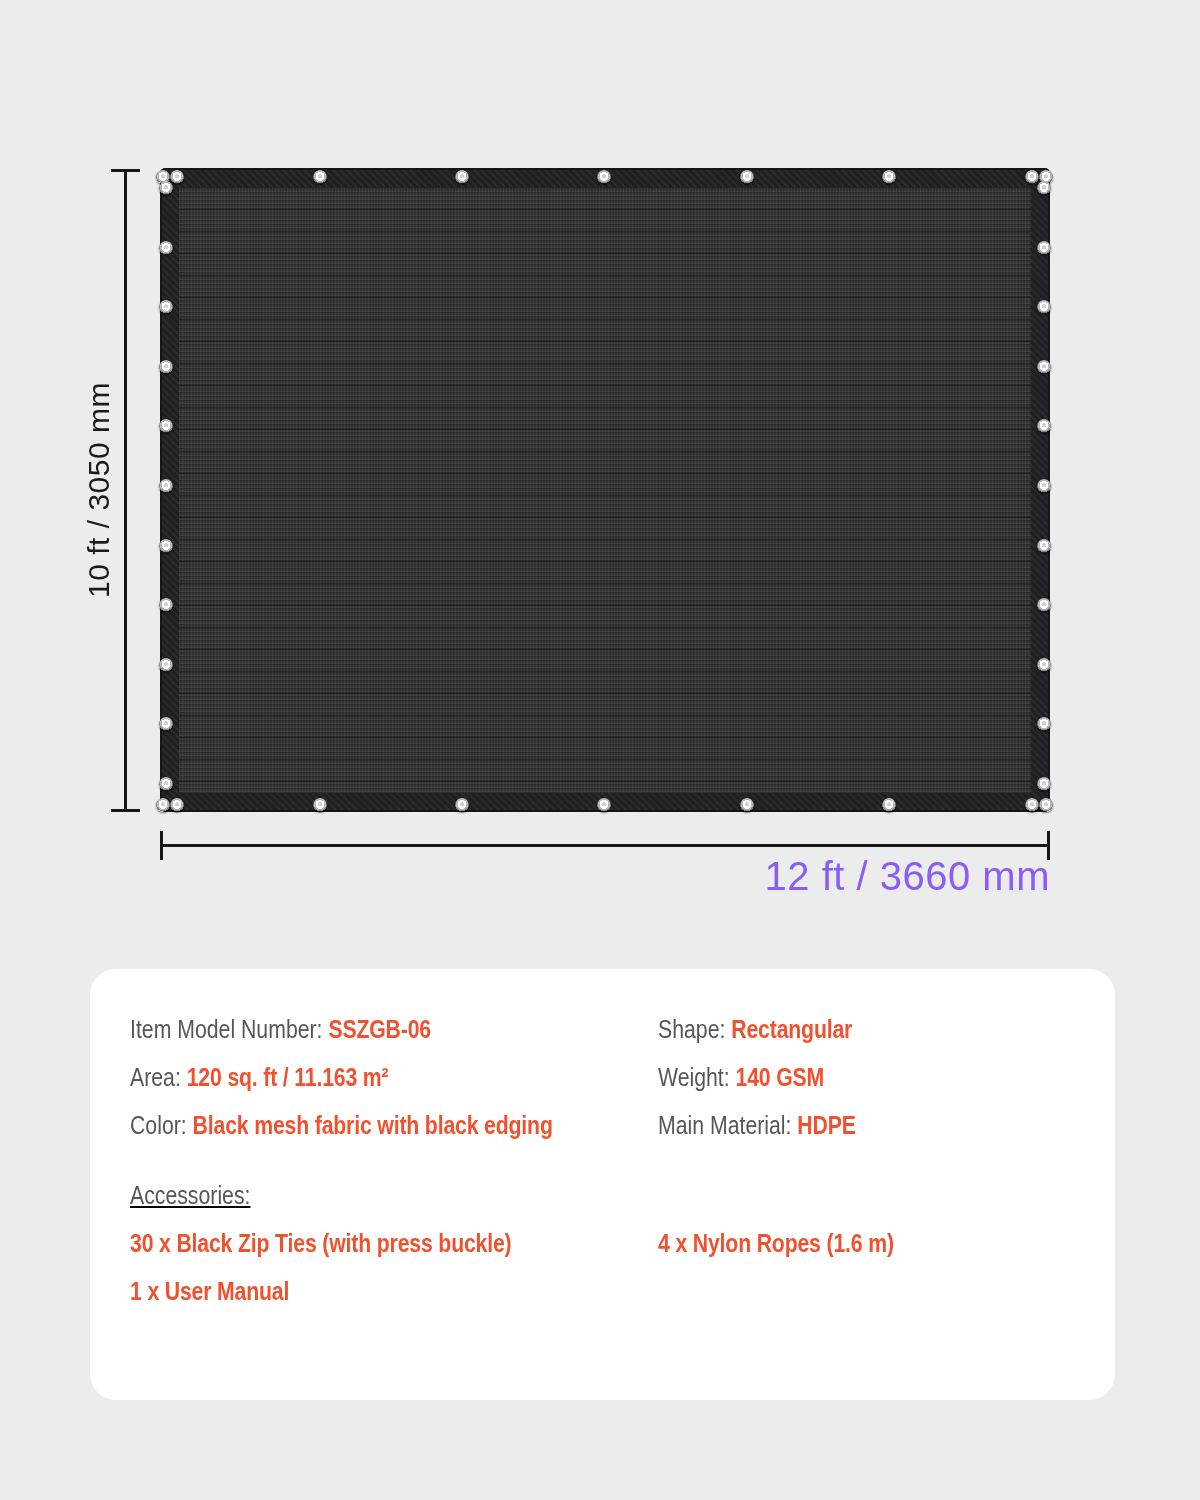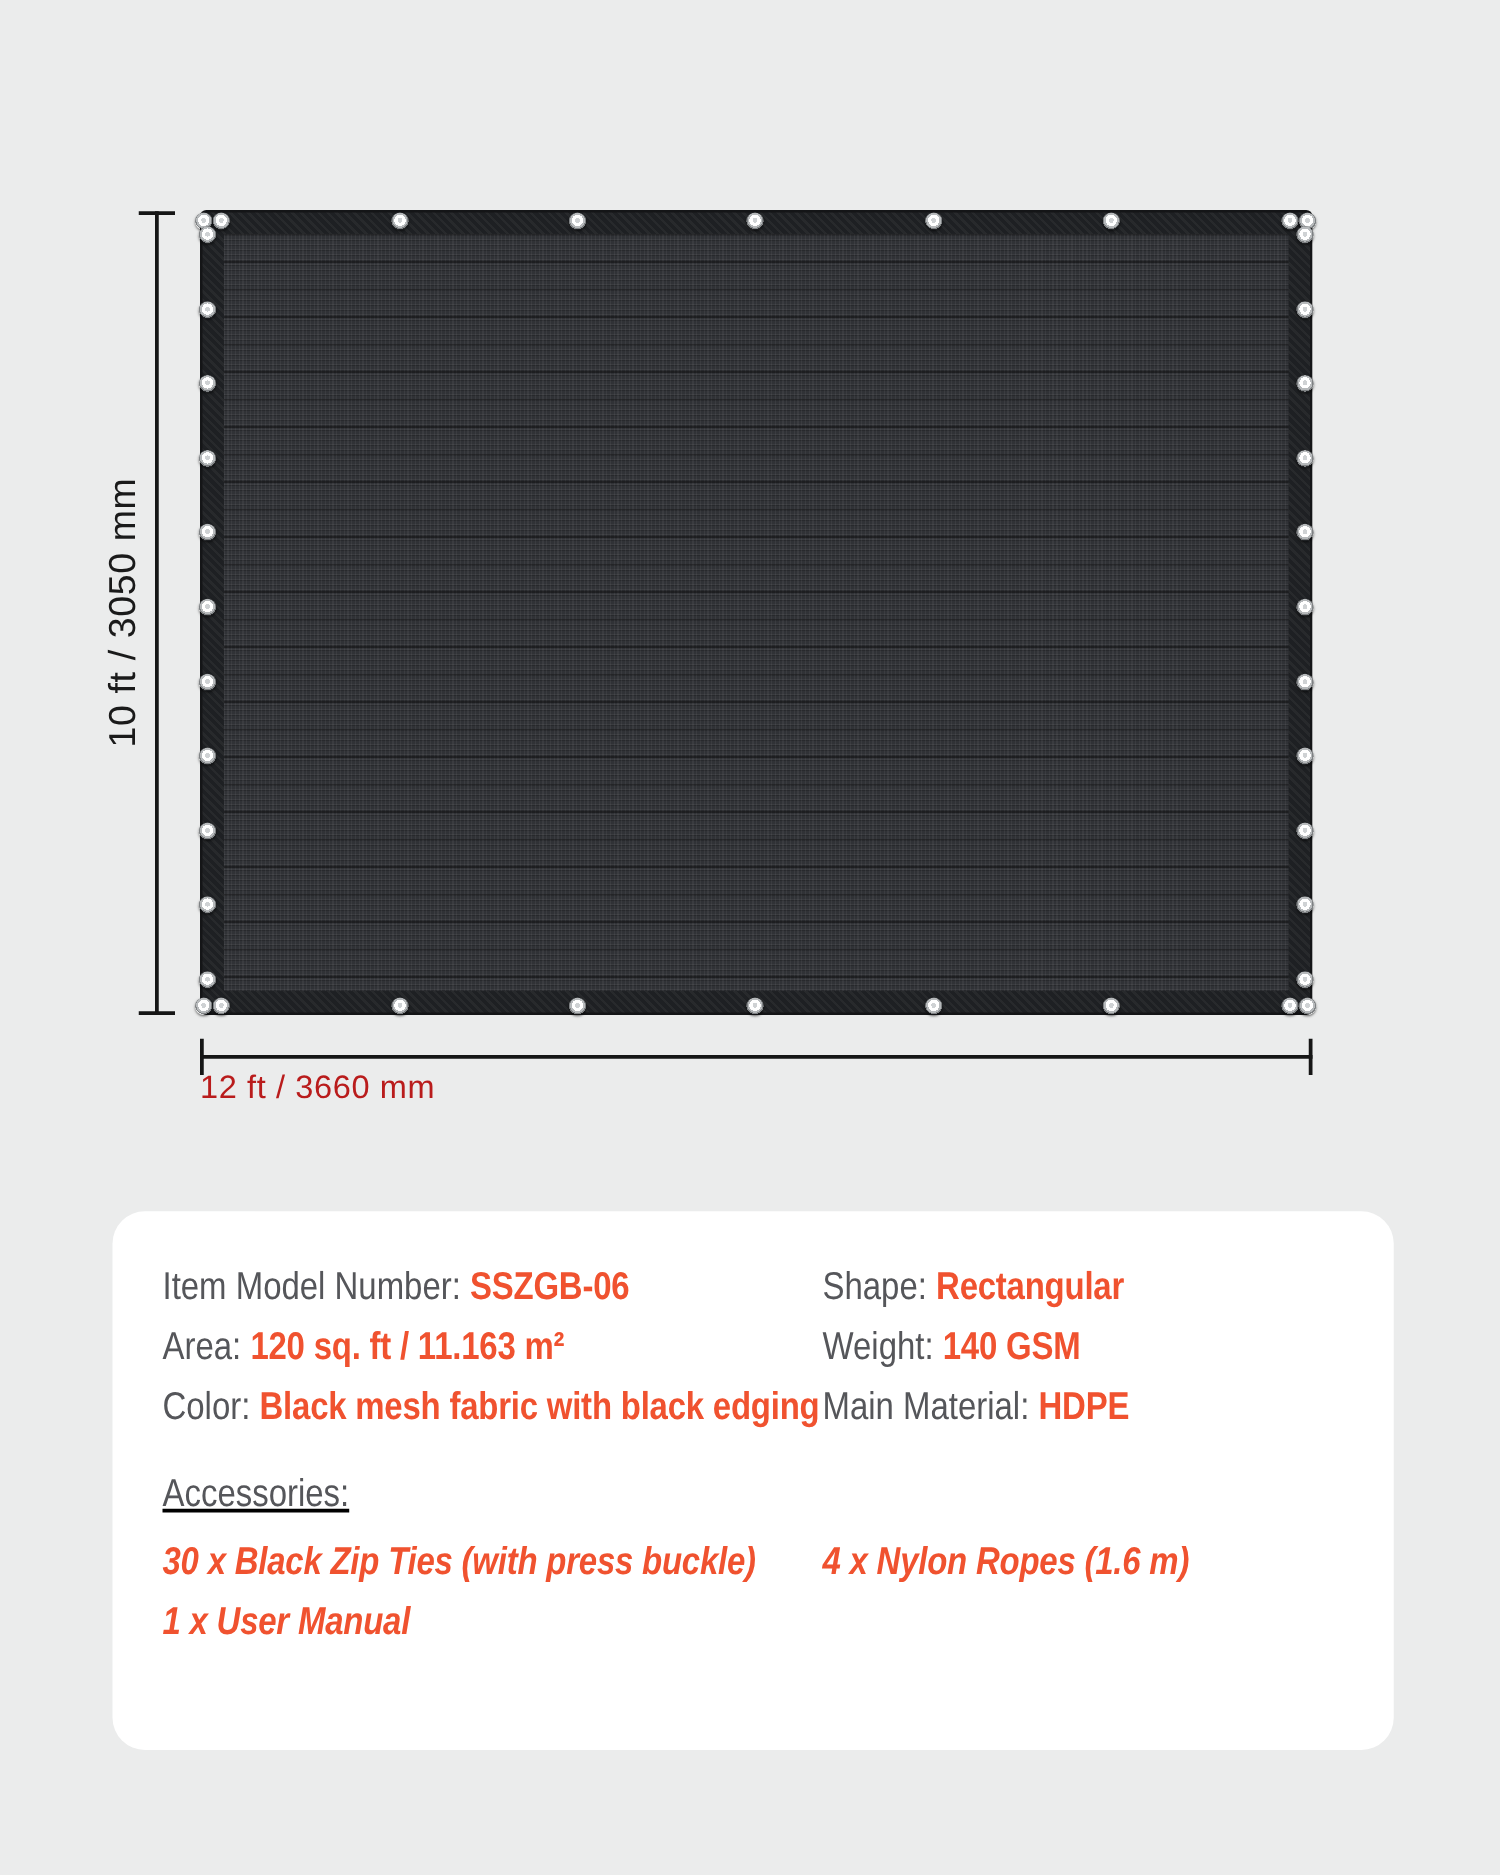--- a/index.html
+++ b/index.html
@@ -45,38 +45,38 @@
   .dim-h::before{left:0;}
   .dim-h::after{right:0;}
   .dim-v-label{
     position:absolute; left:78px; top:169px; width:42px; height:643px;
     display:flex; align-items:center; justify-content:center;
     writing-mode:vertical-rl; transform:rotate(180deg);
     font-size:30px; color:#1a1a1a; white-space:nowrap; letter-spacing:.5px;
   }
   .dim-h-label{
     position:absolute; left:160px; top:854px; width:890px;
-    text-align:left; font-size:26px; color:#b91c1c; letter-spacing:.5px;
+    text-align:right; font-size:40px; color:#8b5cf6; letter-spacing:.5px;
   }
 
   
   .card{
     position:absolute; left:90px; top:969px; width:1025px; height:431px;
     background:#ffffff; border-radius:26px; box-sizing:border-box;
     padding:36px 40px 0 40px;
-    font-size:31px;
+    font-size:25px;
   }
   .spec-grid{display:grid; grid-template-columns:528px 1fr;}
   .spec-row{height:48px; display:flex; align-items:center; white-space:nowrap;}
   .row-text{display:inline-block; transform:scaleX(.85); transform-origin:0 50%; white-space:nowrap;}
   .lbl{color:var(--label,#55565a);}
   .val{color:var(--accent,#f0522f); font-weight:700; letter-spacing:-.2px;}
   .acc-heading-row{margin-top:22px; height:48px; display:flex; align-items:center;text-decoration:underline;}
   .acc-grid{display:grid; grid-template-columns:528px 1fr;}
-  .acc-item{height:48px; display:flex; align-items:flex-end; white-space:nowrap;font-style:italic;}
+  .acc-item{height:48px; display:flex; align-items:center; white-space:nowrap;}
 </style>
 </head>
 <body>
 
 <div class="page">
 
   <div class="tarp">
     <div class="tarp-mesh"></div>
     <div id="grommets">
         <div class="grommet" style="left: -4.5px; top: 2px;"></div>

